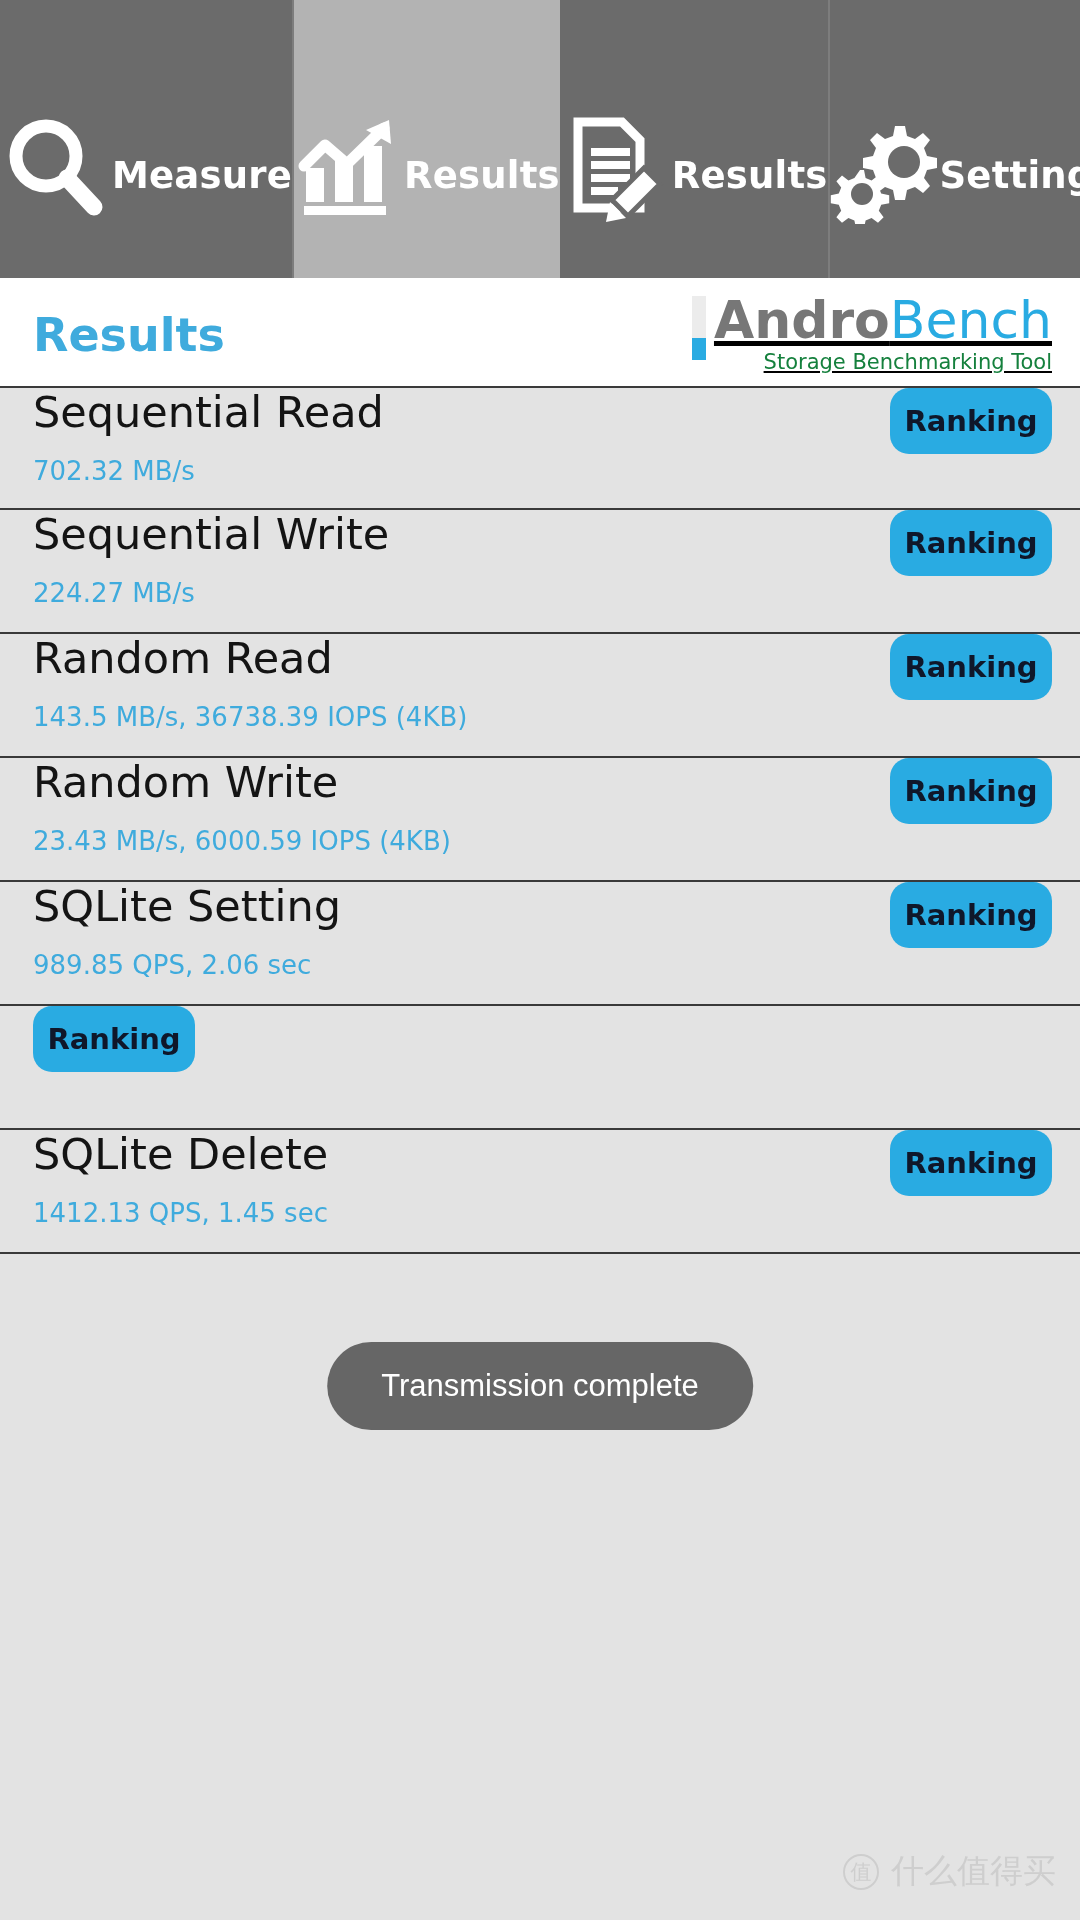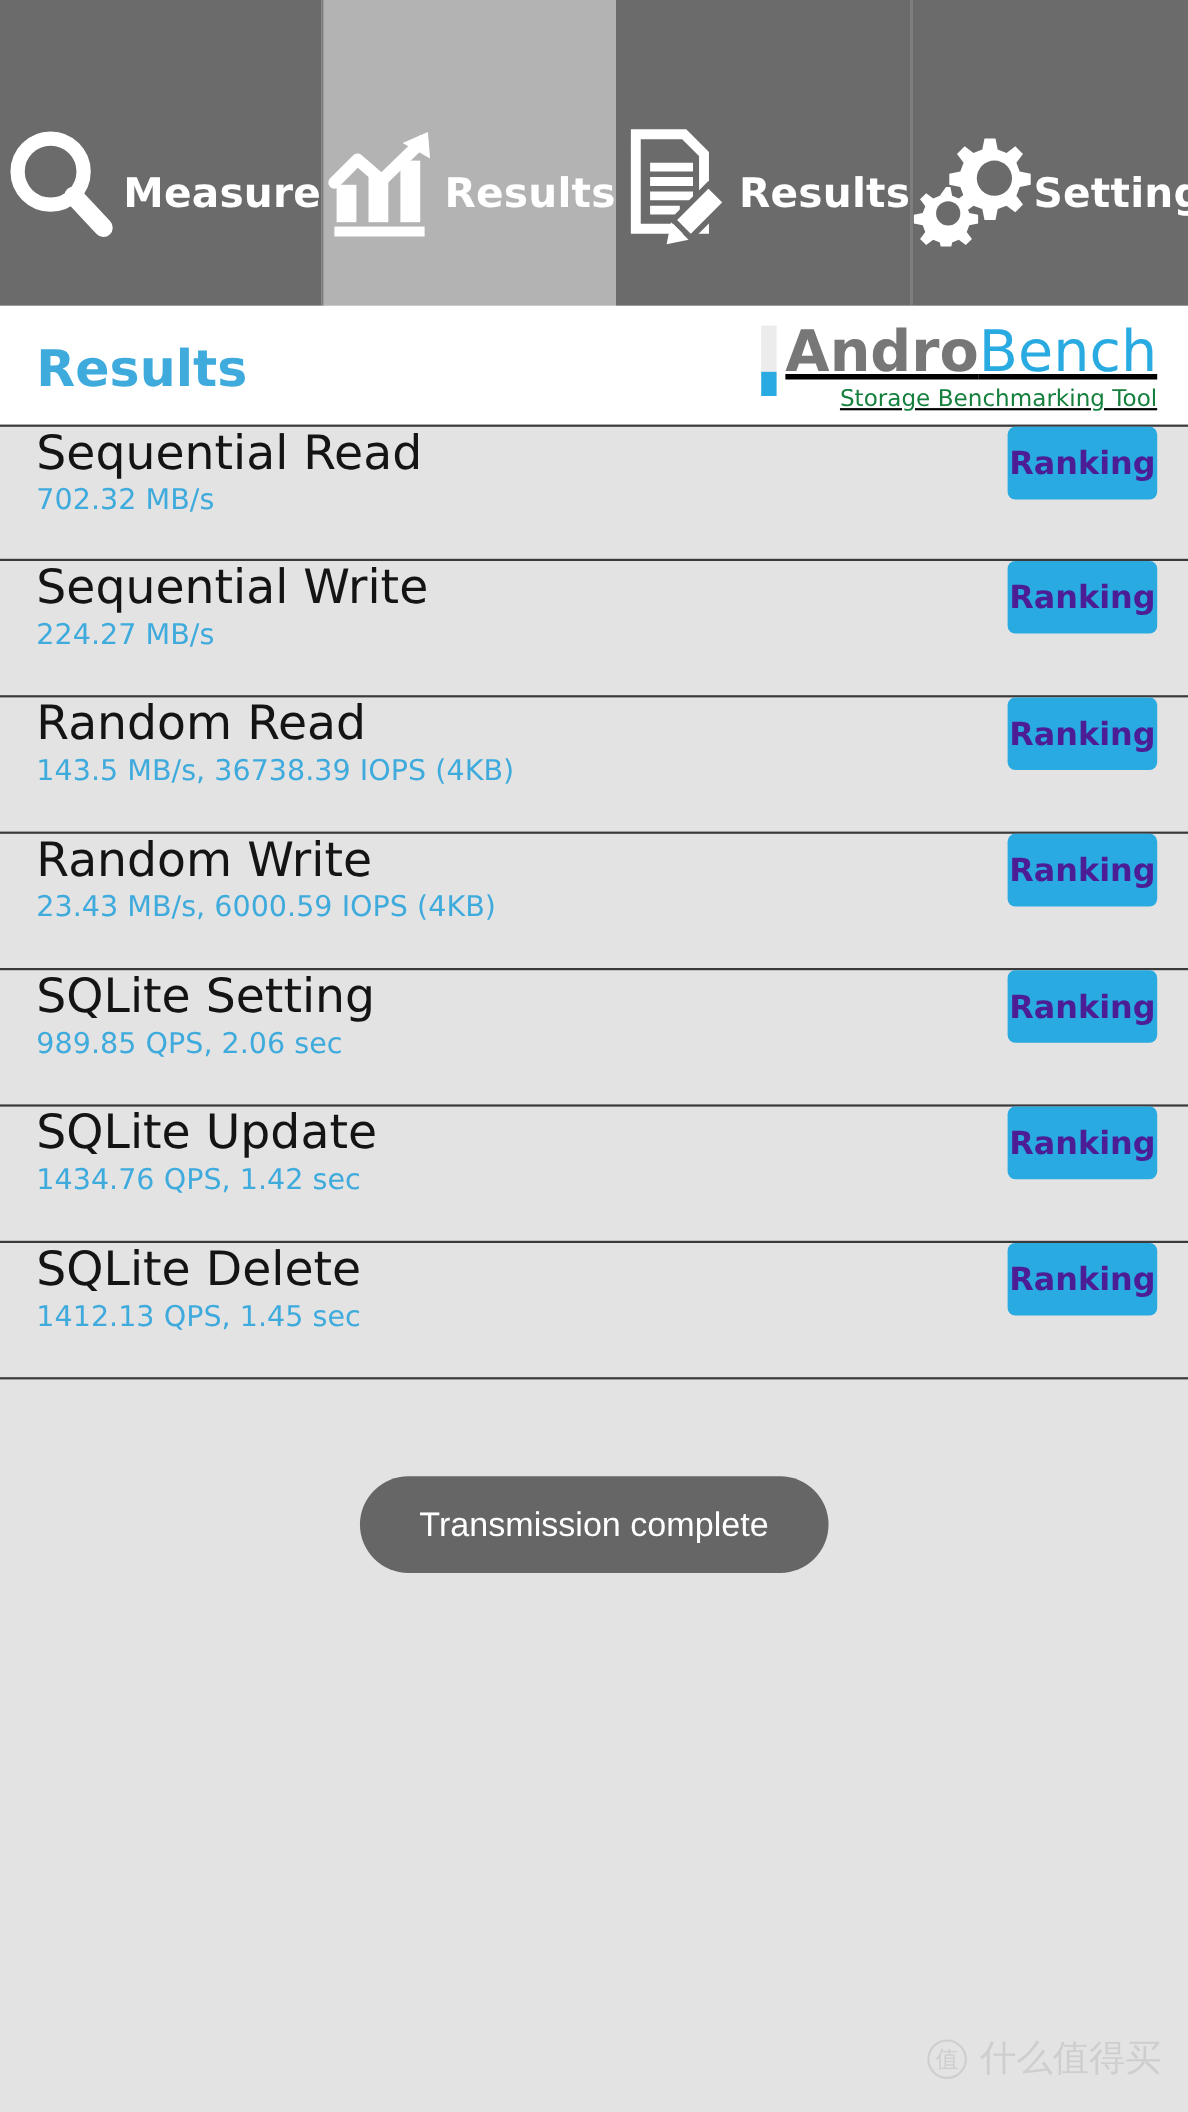--- a/index.html
+++ b/index.html
@@ -75,25 +75,25 @@
     position:relative; height:124px;
     border-bottom:2px solid #3a3a3a;
     display:flex; align-items:flex-start; justify-content:space-between;
     padding:0 28px 0 33px;
     gap:48px;
   }
   .row:first-child{ border-top:2px solid #3a3a3a; }
   .row-text{ display:flex; flex-direction:column; justify-content:center; }
   .row-title{ color:#141414; font-size:43px; line-height:48px;
     font-family:"DejaVu Sans", sans-serif; font-weight:normal; }
-  .row-sub{ color:#3fabdd; font-size:26px; line-height:34px; margin-top:2px;
+  .row-sub{ color:#3fabdd; font-size:26px; line-height:34px; margin-top:18px;
     font-family:"DejaVu Sans", sans-serif; }
   .rank-btn{
-    background:#29abe2; color:#4c1d95; border:none; border-radius:7px;
-    width:136px; height:66px; font-size:29px; font-weight:bold;
+    background:#29abe2; color:#0f172a; border:none; border-radius:19px;
+    width:162px; height:66px; font-size:29px; font-weight:bold;
     font-family:"DejaVu Sans", sans-serif; cursor:pointer;
     display:flex; align-items:center; justify-content:center;
   }
 
   
   .toast-area{ position:relative; height:420px; }
   .toast{
     position:absolute; left:50%; transform:translateX(-50%);
     top:88px; background:#666666; color:#fff;
     border-radius:52px; padding:26px 54px;
@@ -230,24 +230,20 @@
 
     <div class="row">
       <div class="row-text">
         <div class="row-title">SQLite Setting</div>
         <div class="row-sub">989.85 QPS, 2.06 sec</div>
       </div>
       <button class="rank-btn">Ranking</button>
     </div>
 
     <div class="row">
-      <div class="row-text">
-        <div class="row-title">SQLite Update</div>
-        <div class="row-sub">1434.76 QPS, 1.42 sec</div>
-      </div>
       <button class="rank-btn">Ranking</button>
     </div>
 
     <div class="row">
       <div class="row-text">
         <div class="row-title">SQLite Delete</div>
         <div class="row-sub">1412.13 QPS, 1.45 sec</div>
       </div>
       <button class="rank-btn">Ranking</button>
     </div>

